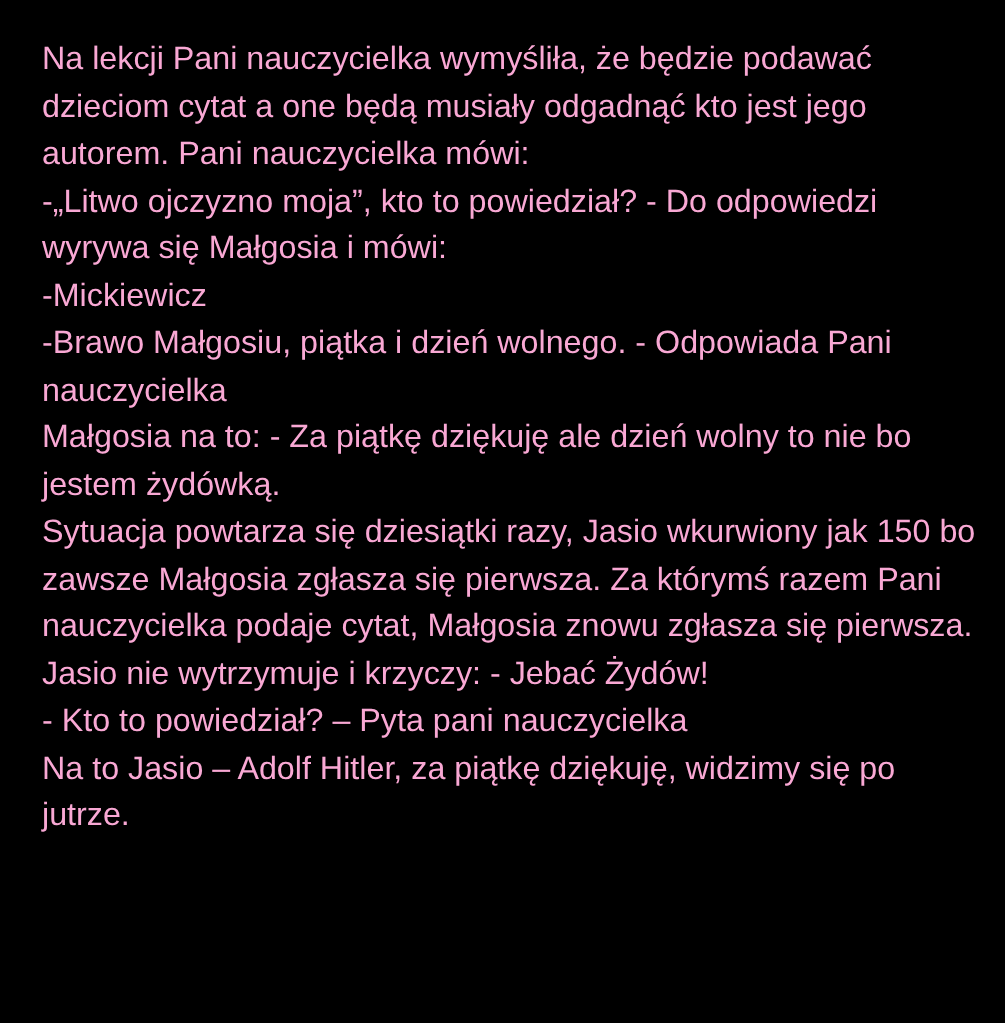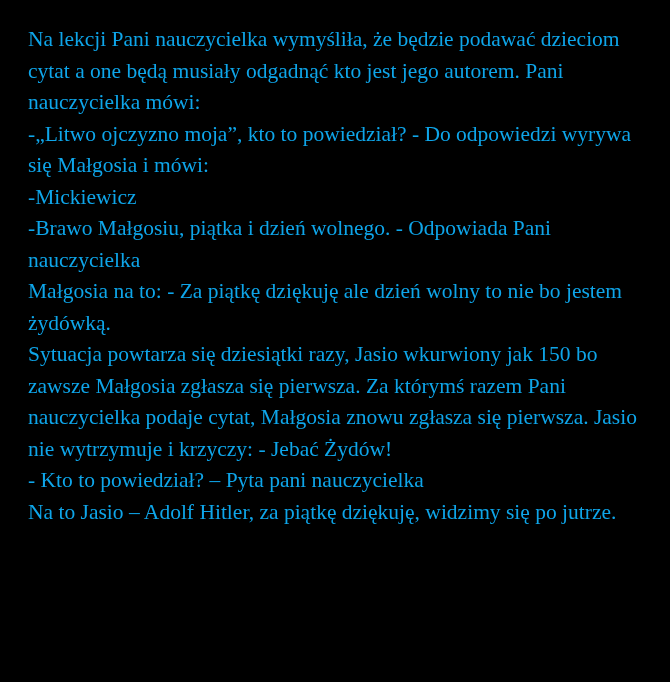--- a/index.html
+++ b/index.html
@@ -14,22 +14,22 @@
     font-family: "Liberation Sans", sans-serif;
   }
   #page {
     width: 670px;
     height: 682px;
     background: #000000;
     box-sizing: border-box;
     padding: 24px 18px 0 28px;
   }
   .joke-text {
-    color: #0ea5e9;
-    font-family: Liberation Serif, serif;
+    color: #f9a8d4;
+    font-family: Liberation Sans, sans-serif;
     font-size: 21.5px;
     line-height: 31.5px;
     white-space: pre-wrap;
     word-wrap: break-word;
     letter-spacing: 0px;
   }
 </style>
 </head>
 <body>
 

